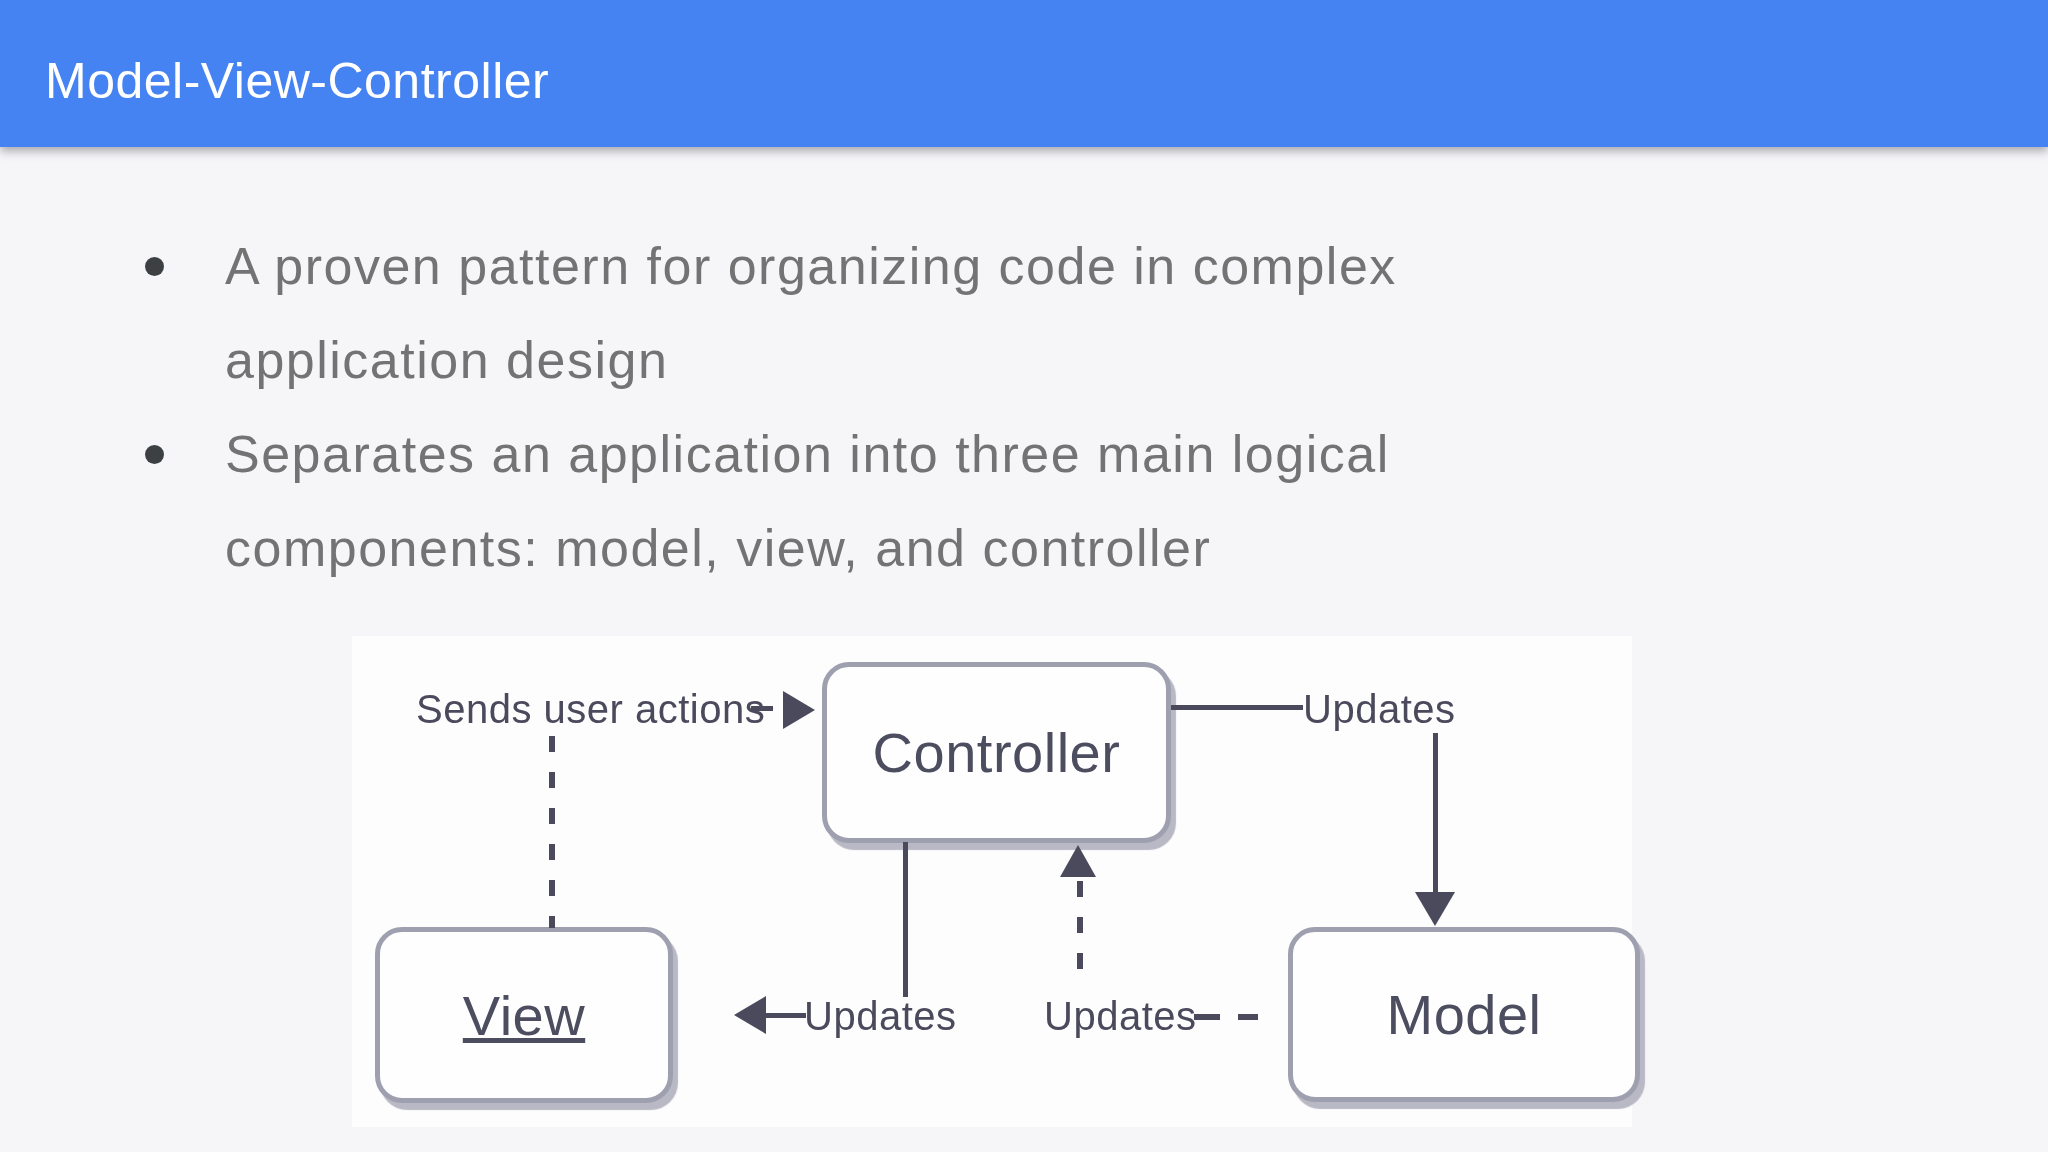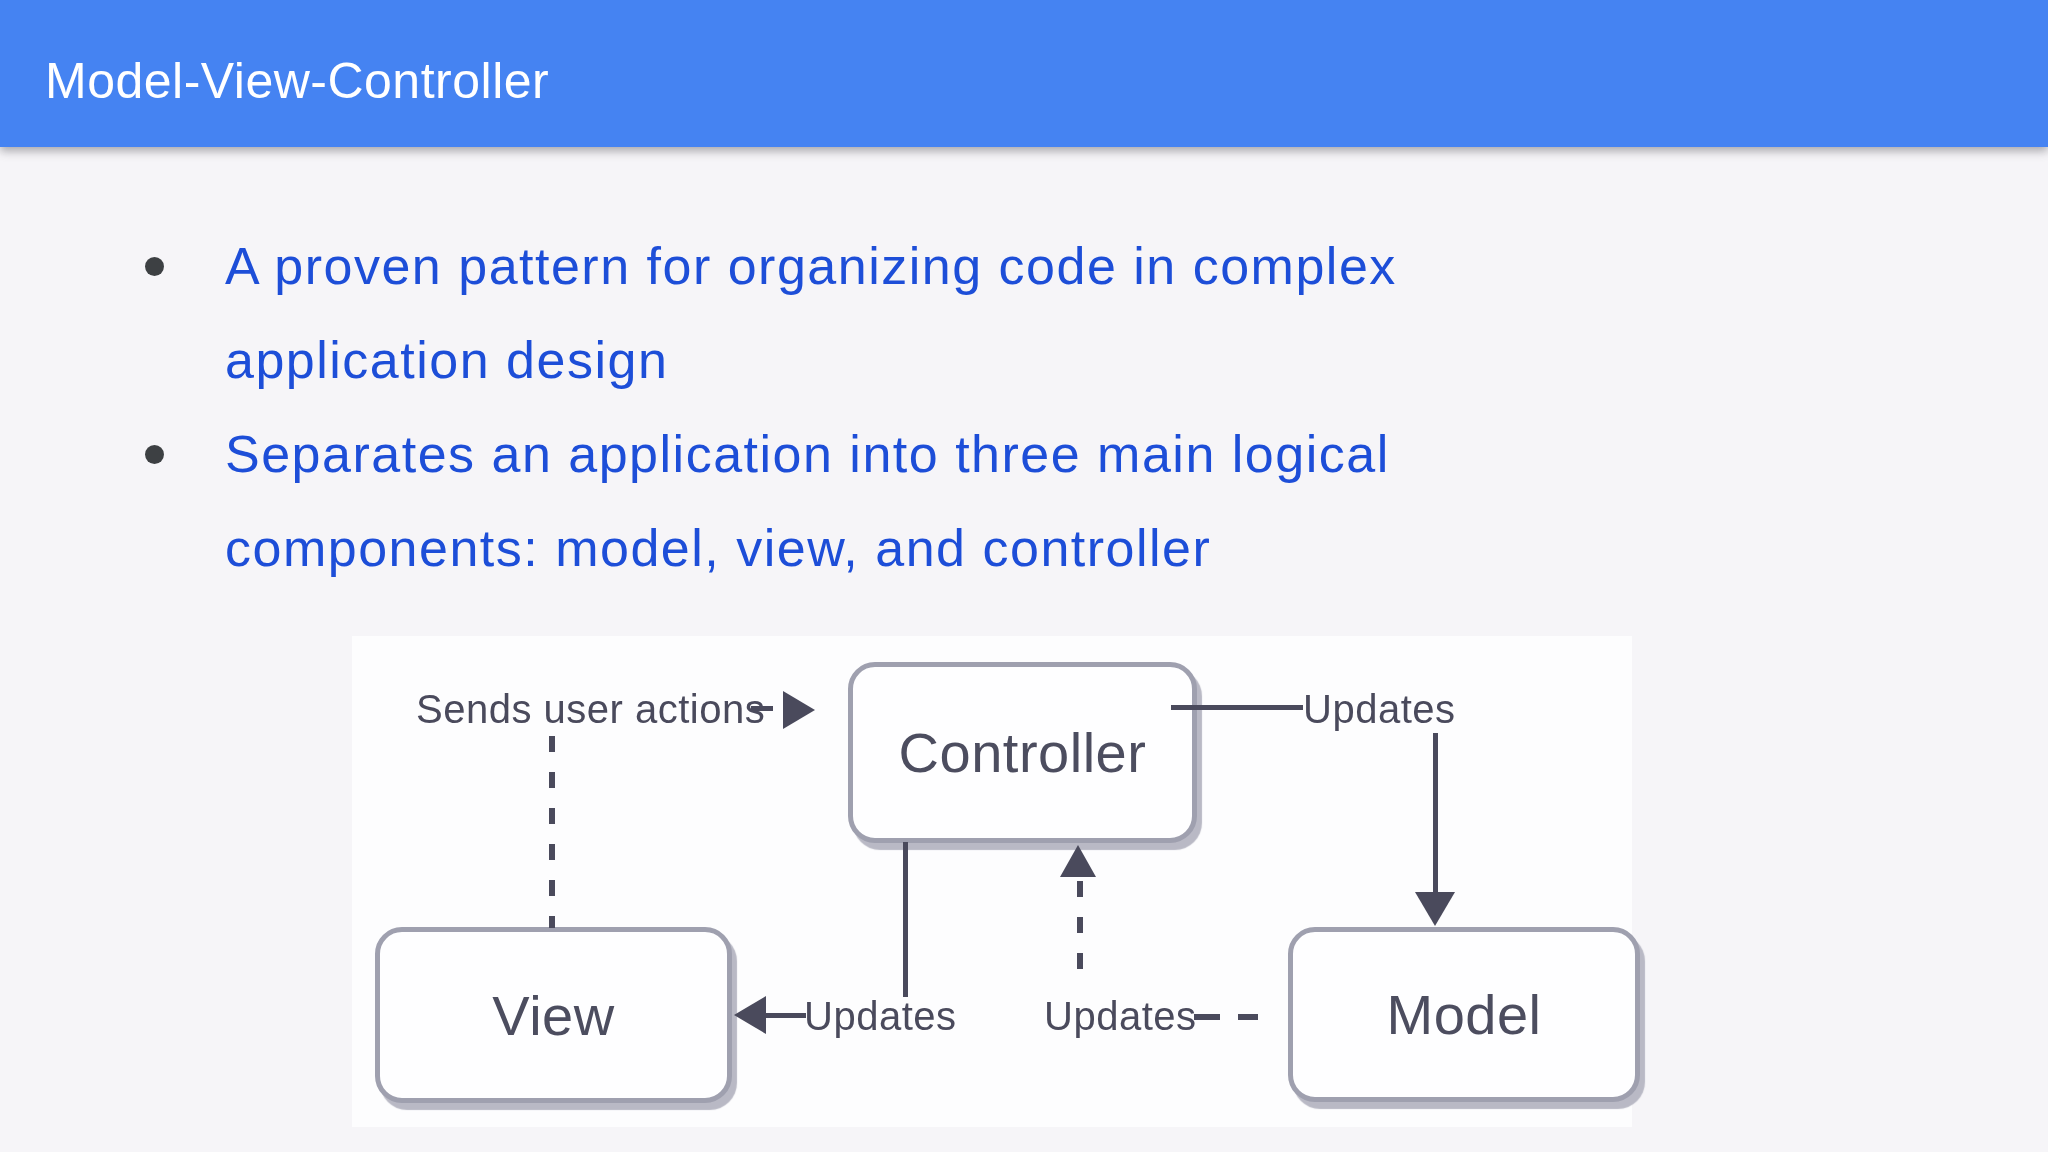--- a/index.html
+++ b/index.html
@@ -15,21 +15,21 @@
     box-shadow:0 4px 9px rgba(70,70,80,0.45);
     display:flex; align-items:center;
   }
   #titlebar .title {
     margin-left:45px; padding-top:14px;
     font-size:50px; color:#ffffff; letter-spacing:0.5px;
   }
   
   #bullets {
     position:absolute; left:145px; top:219px; width:1720px;
-    color:#1d4ed8;
+    color:#737373;
   }
   .bullet-item { display:flex; }
   .bullet-dot {
     flex:0 0 auto; width:19px; height:19px; border-radius:50%;
     background:#3d4043; margin:38px 61px 0 0;
   }
   .bullet-text {
     font-size:52px; line-height:94px; letter-spacing:1.5px;
     white-space:pre-line;
   }
@@ -38,22 +38,22 @@
     position:absolute; left:352px; top:636px; width:1280px; height:491px;
     background:#fdfdfe;
   }
   .node {
     position:absolute; box-sizing:border-box;
     background:#fefeff; border:5px solid #9fa0af; border-radius:27px;
     box-shadow:5px 7px 1px #b9b9c5;
     display:flex; align-items:center; justify-content:center;
     color:#4c4d5f; font-size:56px; letter-spacing:0.5px;
   }
-  #node-controller { left:496px; top:26px;  width:349px; height:181px; }
-  #node-view       { left:23px;  top:291px; width:357px; height:176px; }
+  #node-controller { left:470px; top:26px;  width:349px; height:181px; }
+  #node-view       { left:23px;  top:291px; width:298px; height:176px;text-decoration:underline; }
   #node-model      { left:908px; top:291px; width:352px; height:175px;margin-left:28px; }
 
   .edge-label {
     position:absolute; font-size:40px; color:#4a4a5c; letter-spacing:0.5px;
     white-space:nowrap;
   }
   .hline { position:absolute; height:5px; background:#4a4a5c; }
   .vline { position:absolute; width:5px;  background:#4a4a5c; }
   .vdash {
     position:absolute; width:6px;

